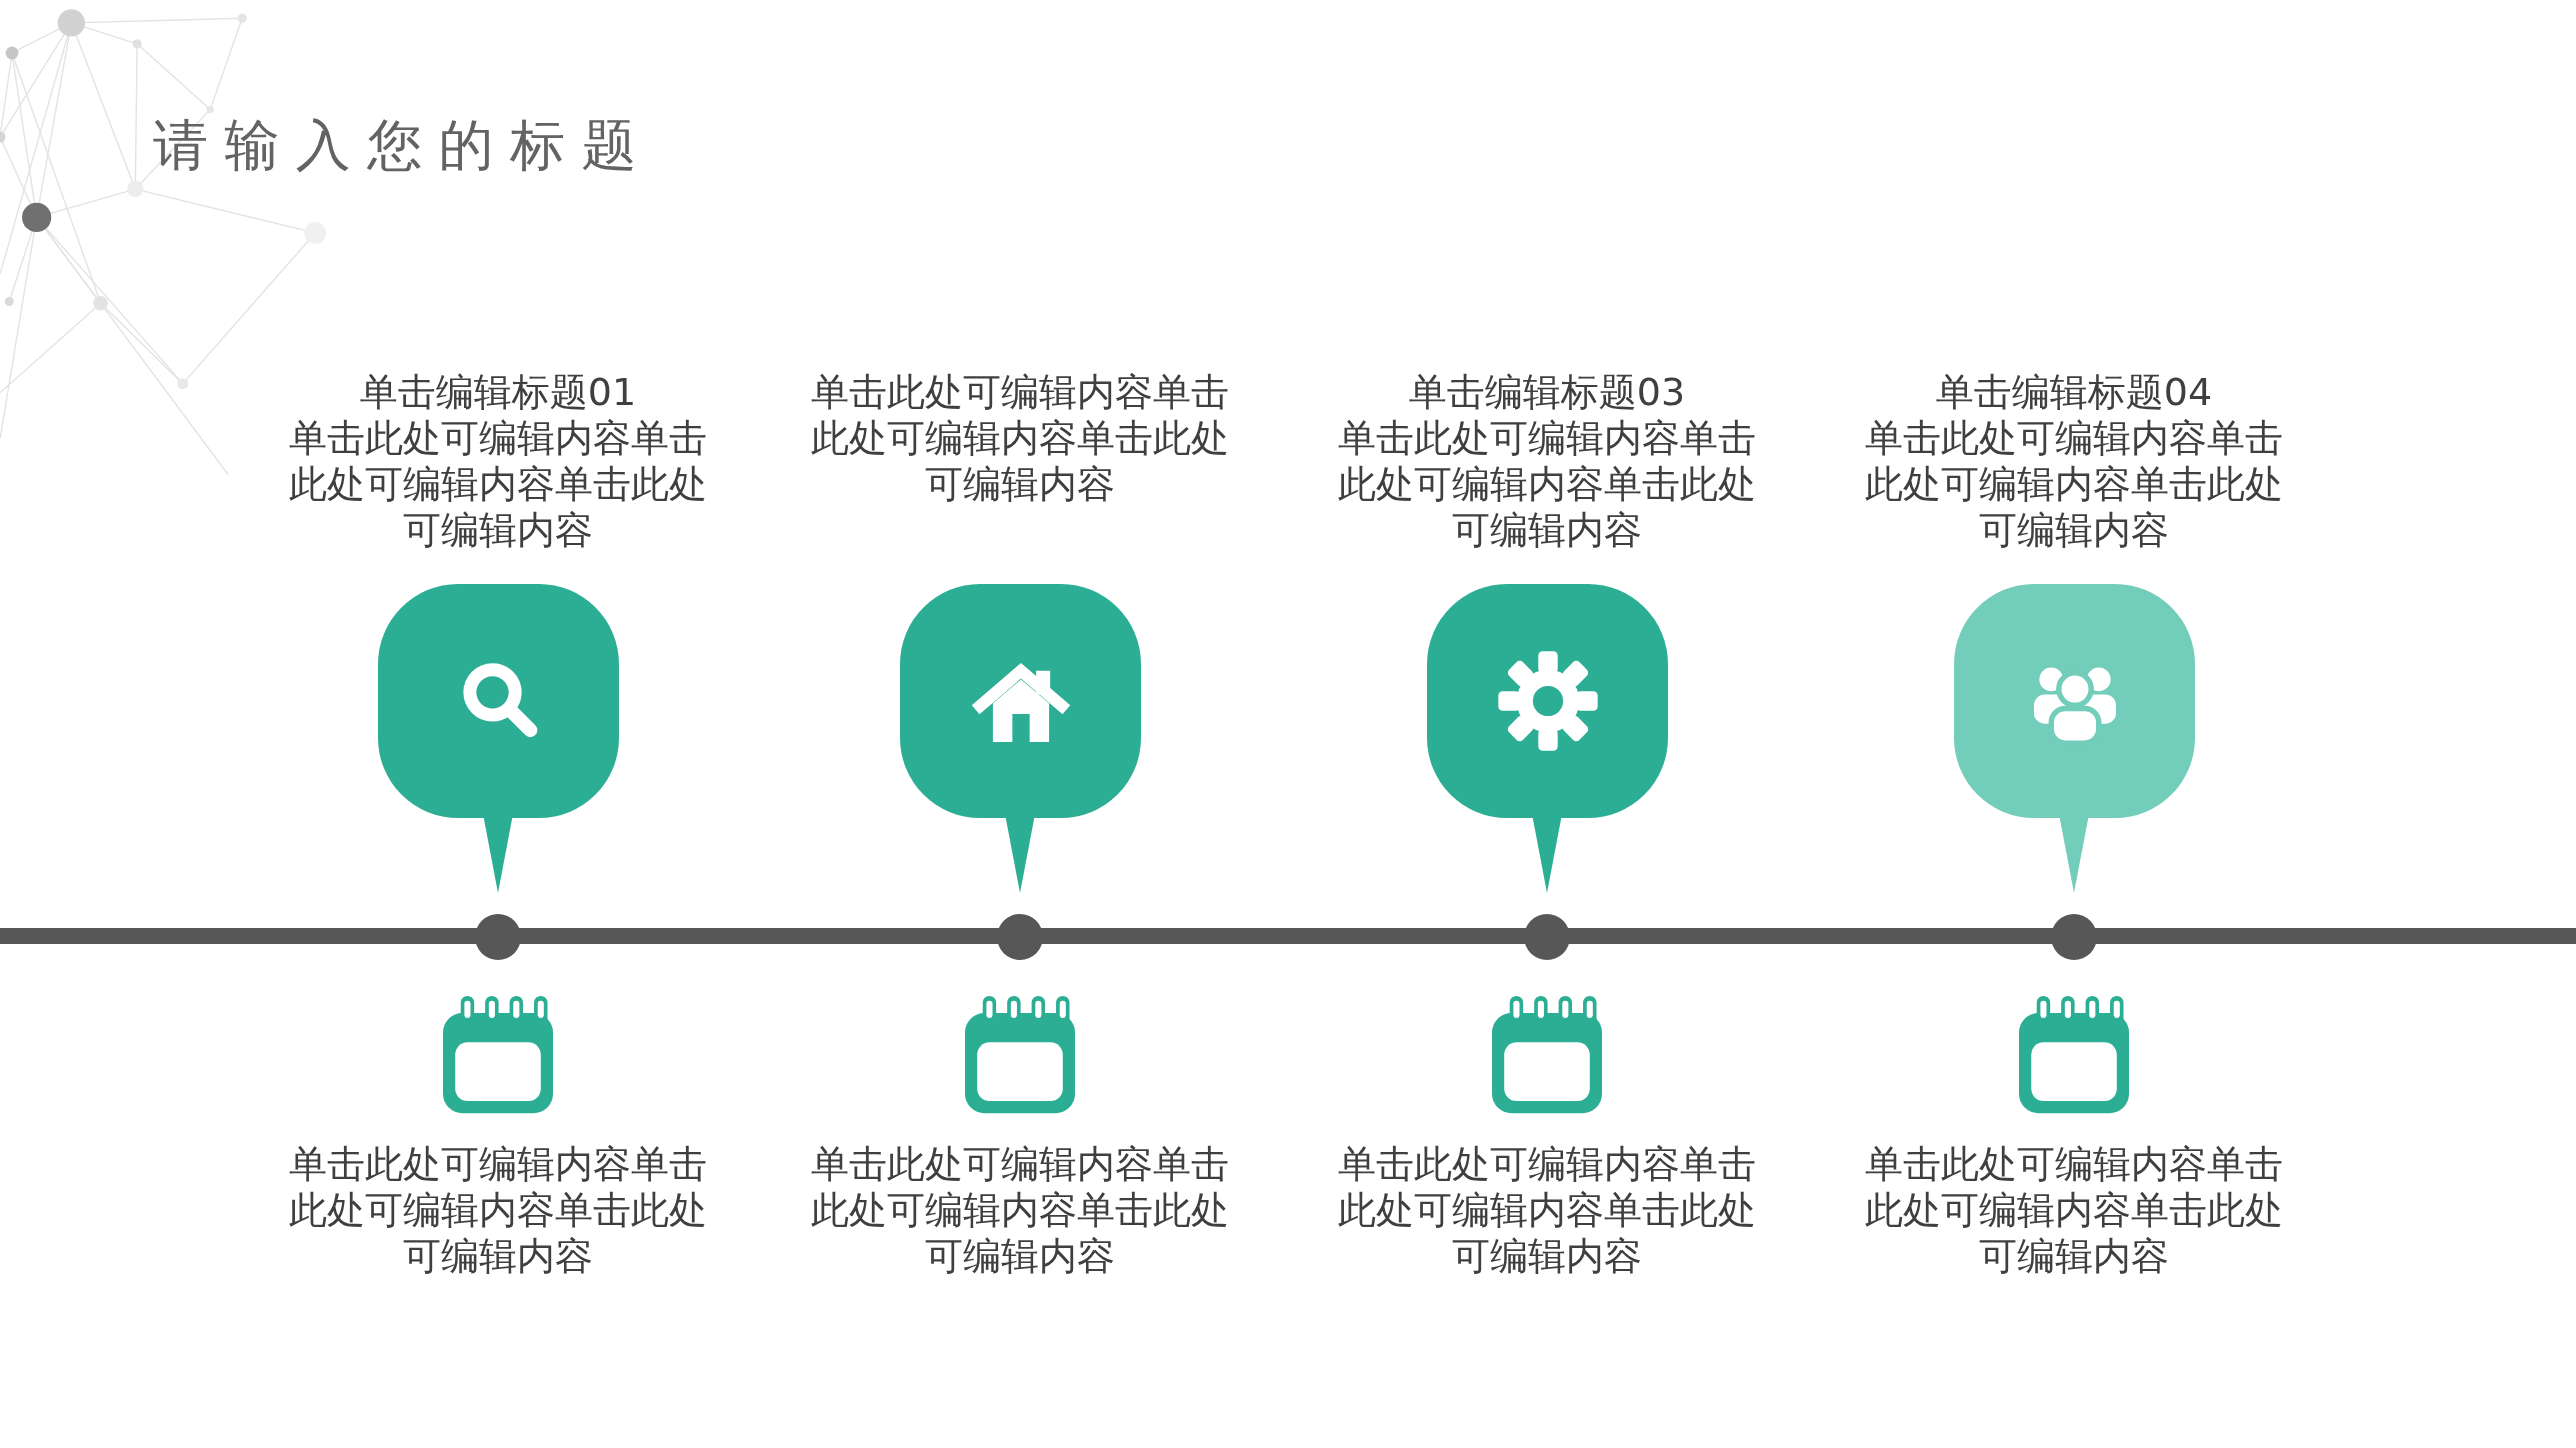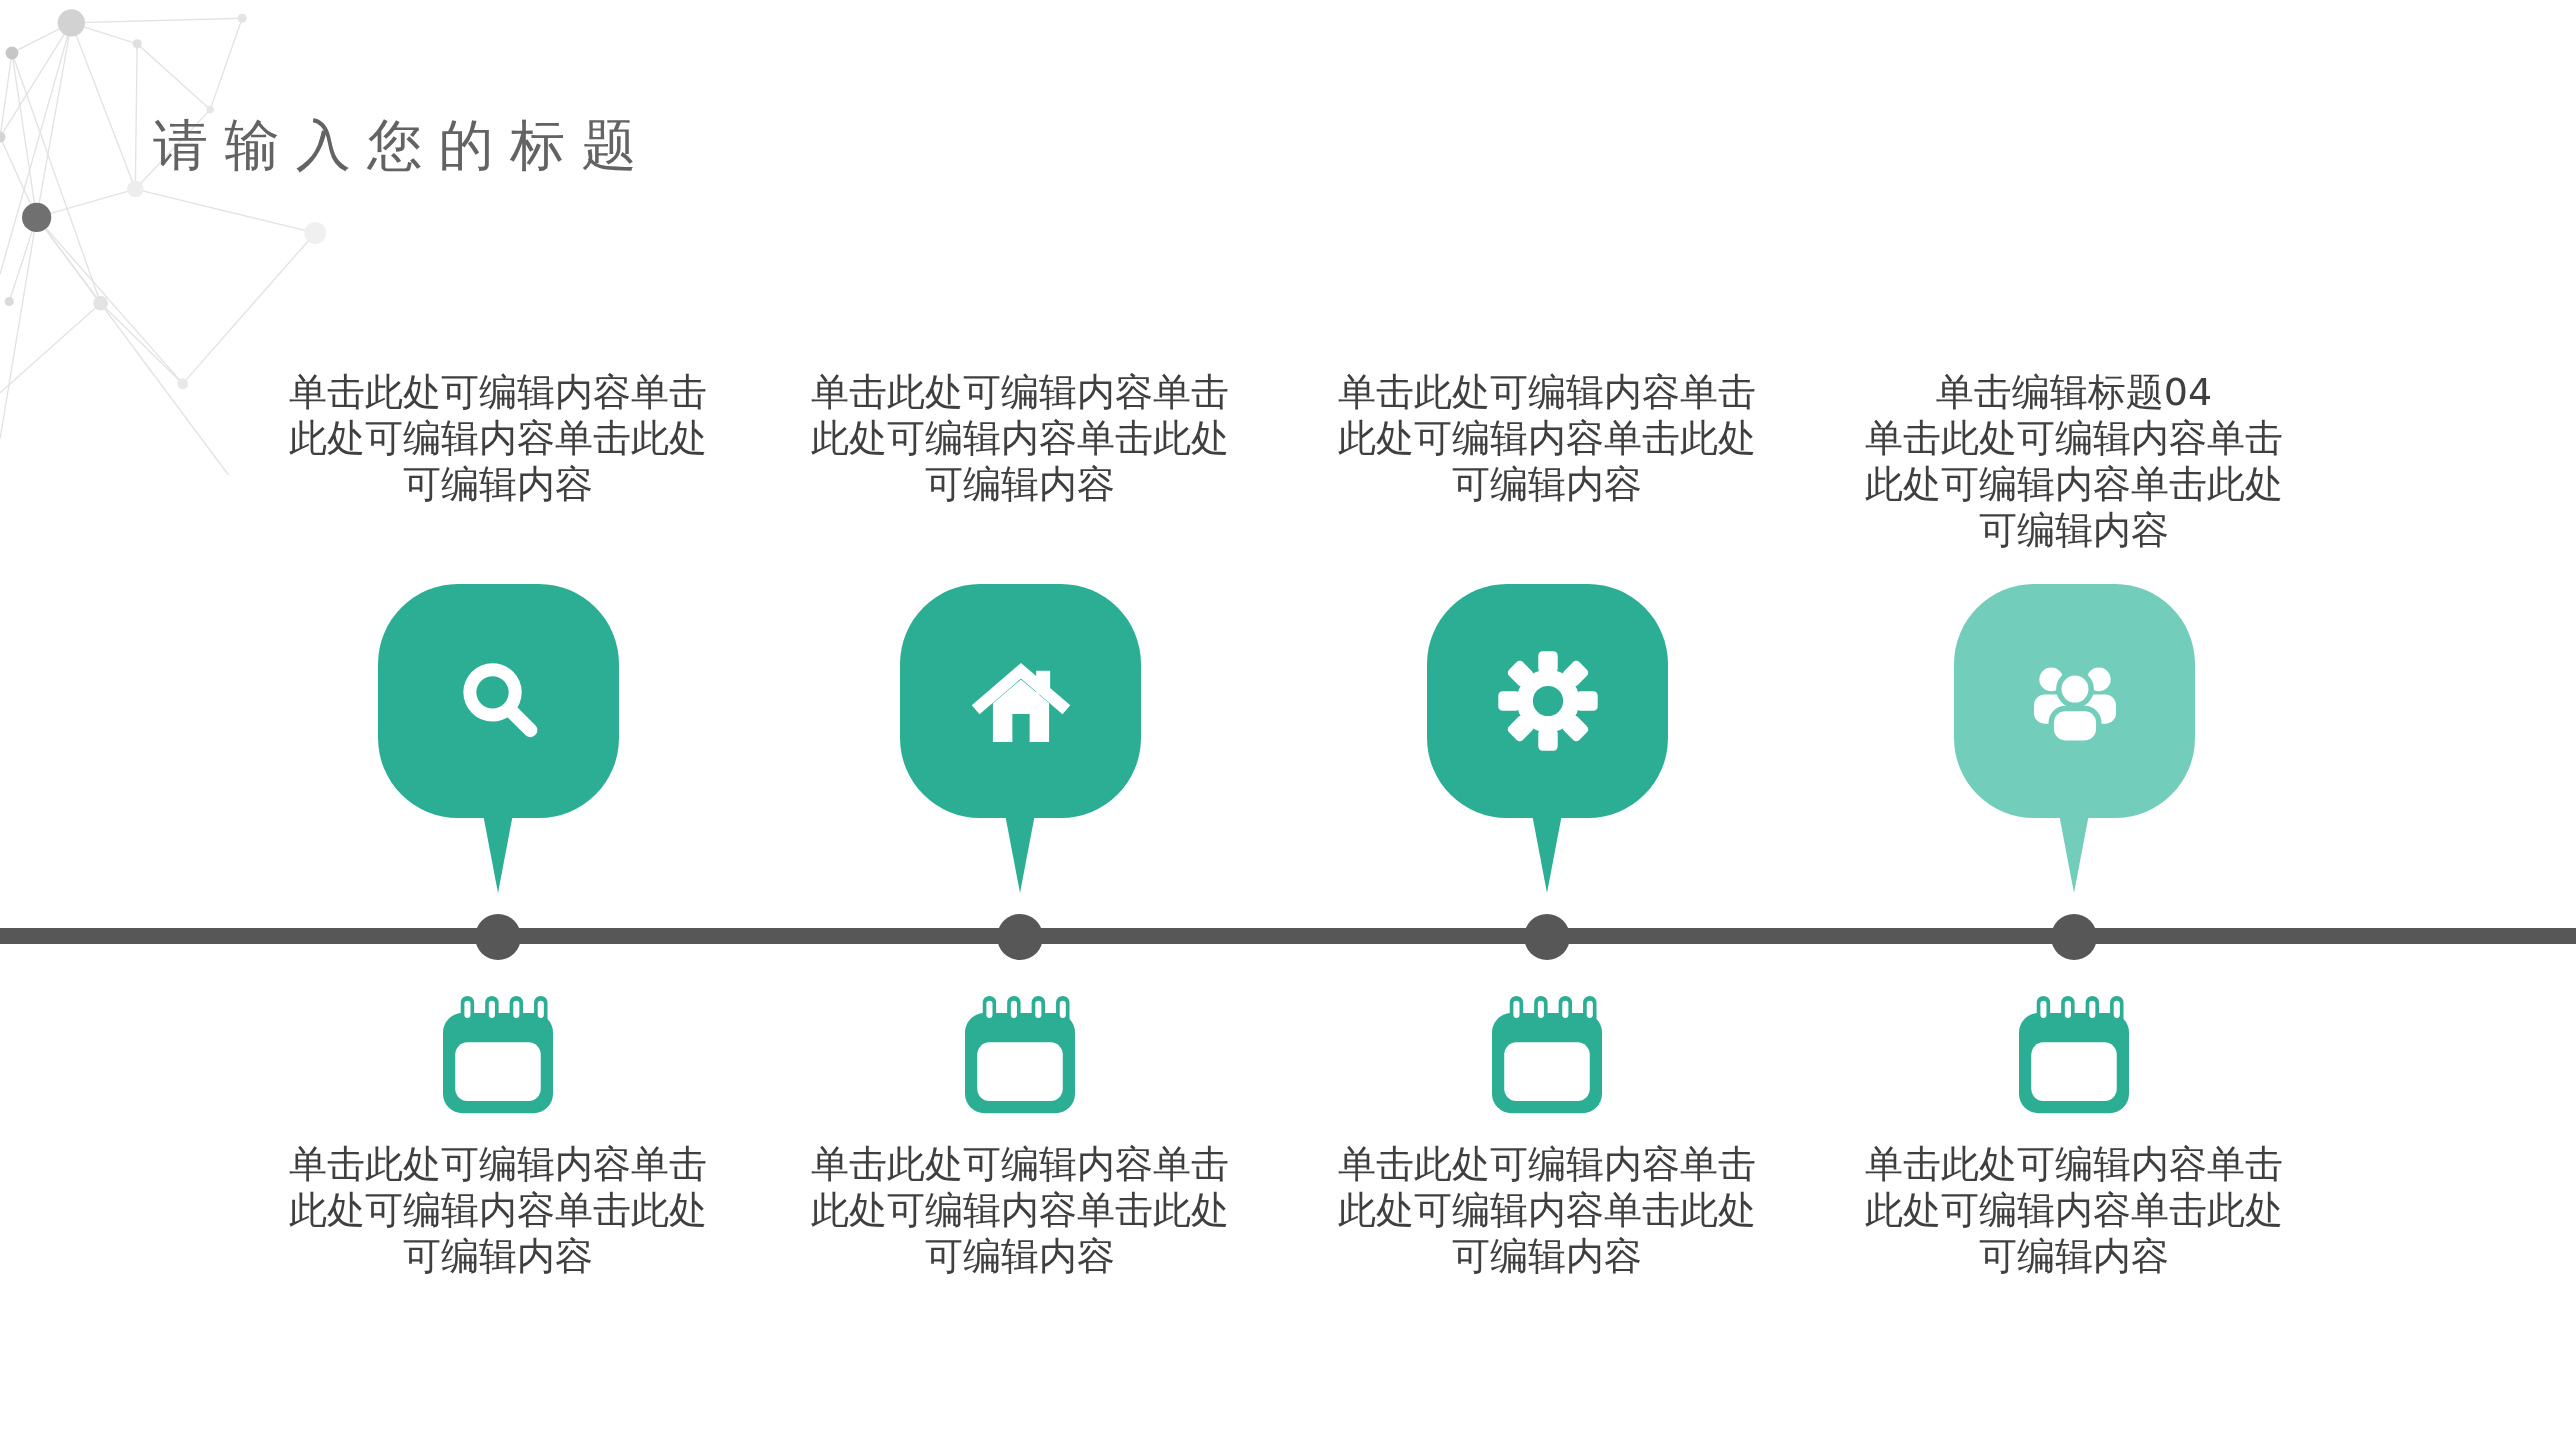--- a/index.html
+++ b/index.html
@@ -107,20 +107,21 @@
     <circle cx="265" cy="20" r="5" fill="#e4e4e4"></circle>
     <circle cx="0" cy="150" r="6" fill="#d5d5d5"></circle>
   </svg>
 
   <div class="slide-title">请输入您的标题</div>
 
   <div class="timeline-bar"></div>
 
   <div class="col c1">
     <div class="head-text">
+      <span class="item-title">单击编辑标题01</span>
       <span>单击此处可编辑内容单击此处可编辑内容单击此处可编辑内容</span>
     </div>
     <div class="squircle">
       <svg viewBox="0 0 100 100">
         <circle cx="44" cy="42" r="21" fill="none" stroke="#ffffff" stroke-width="12"></circle>
         <line x1="60" y1="58" x2="79" y2="77" stroke="#ffffff" stroke-width="13" stroke-linecap="round"></line>
       </svg>
     </div>
     <div class="pointer"></div>
     <div class="dot"></div>
@@ -167,20 +168,21 @@
         <rect x="57.5" y="4" width="5" height="14" rx="2.5" fill="#ffffff"></rect>
         <rect x="74.5" y="0" width="11" height="24" rx="5.5" fill="currentColor"></rect>
         <rect x="77.5" y="4" width="5" height="14" rx="2.5" fill="#ffffff"></rect>
       </svg>
     </div>
     <div class="note">单击此处可编辑内容单击此处可编辑内容单击此处可编辑内容</div>
   </div>
 
   <div class="col c3">
     <div class="head-text">
+      <span class="item-title">单击编辑标题03</span>
       <span>单击此处可编辑内容单击此处可编辑内容单击此处可编辑内容</span>
     </div>
     <div class="squircle">
       <svg viewBox="0 0 100 100">
         <g fill="#ffffff">
           <rect x="41" y="4" width="18" height="20" rx="4"></rect>
           <rect x="41" y="76" width="18" height="20" rx="4"></rect>
           <rect x="4" y="41" width="20" height="18" rx="4"></rect>
           <rect x="76" y="41" width="20" height="18" rx="4"></rect>
           <rect x="41" y="4" width="18" height="20" rx="4" transform="rotate(45 50 50)"></rect>

